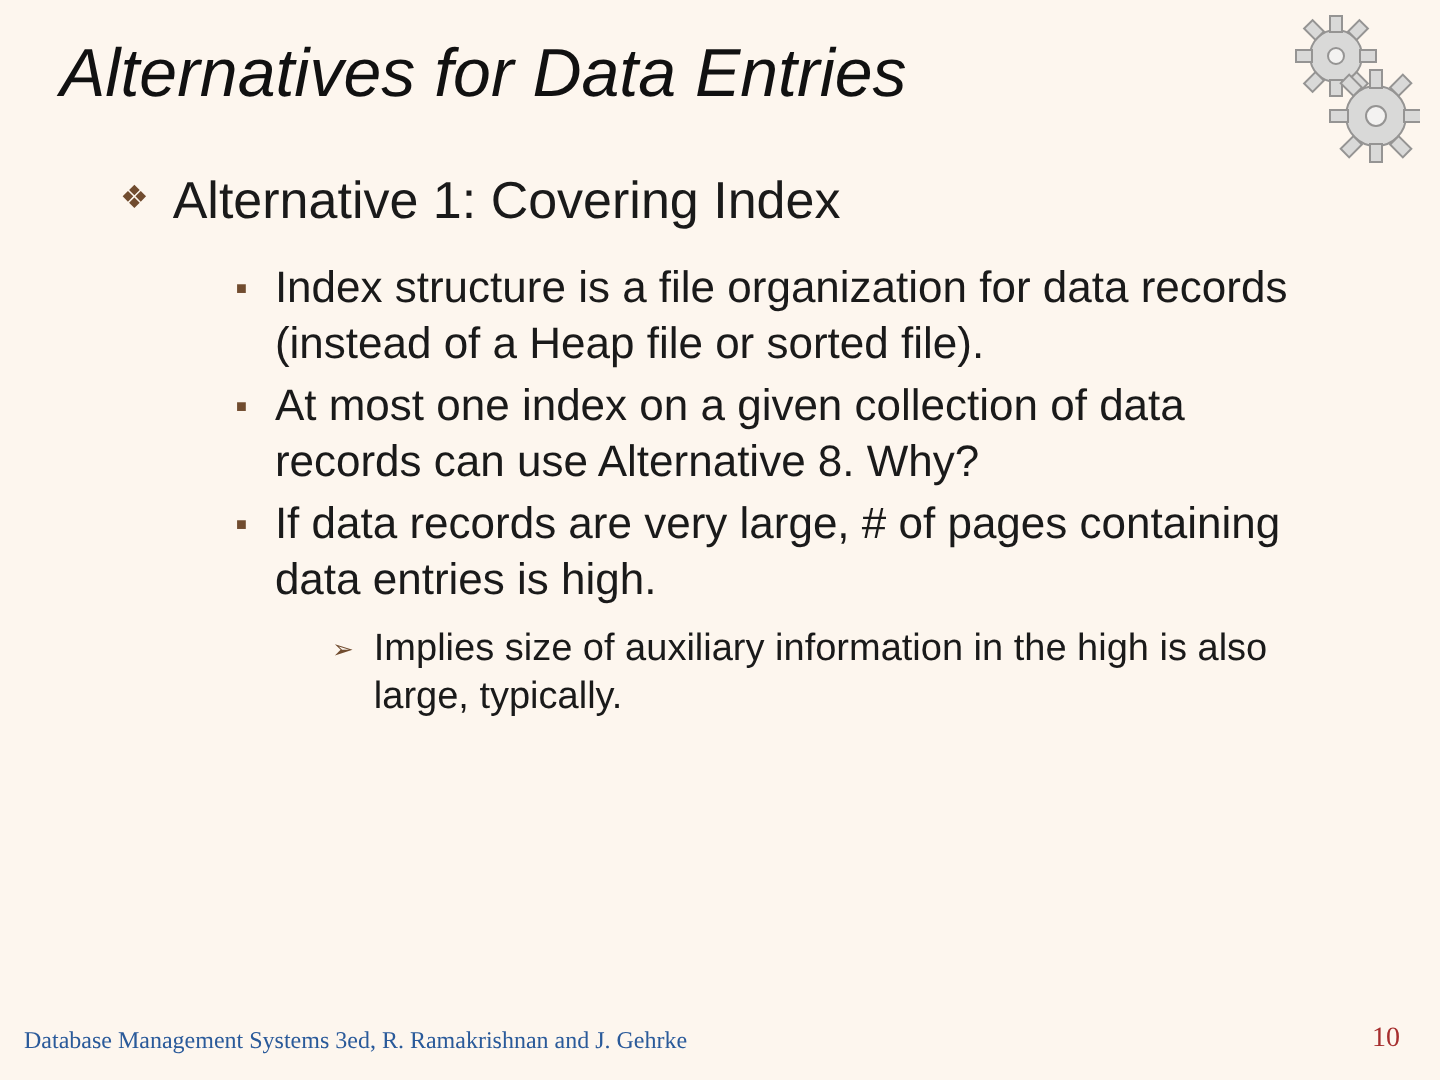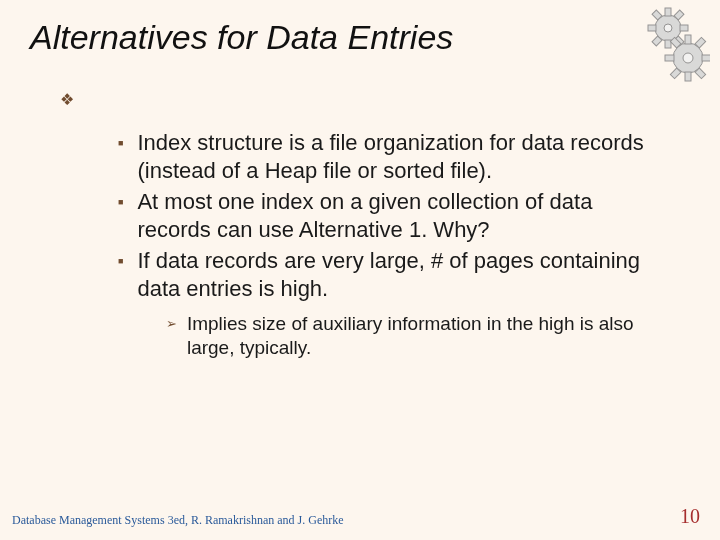--- a/index.html
+++ b/index.html
@@ -105,21 +105,21 @@
     align-items: flex-end;
     margin-top: 16px;
   }
   .footer-left {
     font-family: Garamond, "Times New Roman", serif;
     font-size: 12px;
     color: #2a5a9a;
   }
   .footer-right {
     font-family: "Times New Roman", serif;
-    font-size: 20px;
+    font-size: 14px;
     color: #a62e2e;
   }
 </style>
 </head>
 <body>
 
 <div class="slide">
 
   <div class="gear-decor">
     <svg viewBox="0 0 100 80">
@@ -155,30 +155,31 @@
       </g>
     </svg>
   </div>
 
   <h1 class="title">
     <span>Alternatives for Data Entries</span><br>
   </h1>
 
   <div class="level1">
     <span class="bullet-diamond">❖</span>
+    <span class="level1-text">Alternative 1: Covering Index</span>
   </div>
 
   <div class="level2-wrap">
     <div class="level2">
       <span class="bullet-square">■</span>
       <span class="level2-text">Index structure is a file organization for data records (instead of a Heap file or sorted file).</span>
     </div>
     <div class="level2">
       <span class="bullet-square">■</span>
-      <span class="level2-text">At most one index on a given collection of data records can use Alternative 1. Why?</span>
+      <span class="level2-text">At most one index on a given collection of data records can use Alternative 8. Why?</span>
     </div>
     <div class="level2">
       <span class="bullet-square">■</span>
       <span class="level2-text">If data records are very large,  # of pages containing data entries is high.</span>
     </div>
   </div>
 
   <div class="level3-wrap">
     <div class="level3">
       <span class="bullet-arrow">➢</span>

